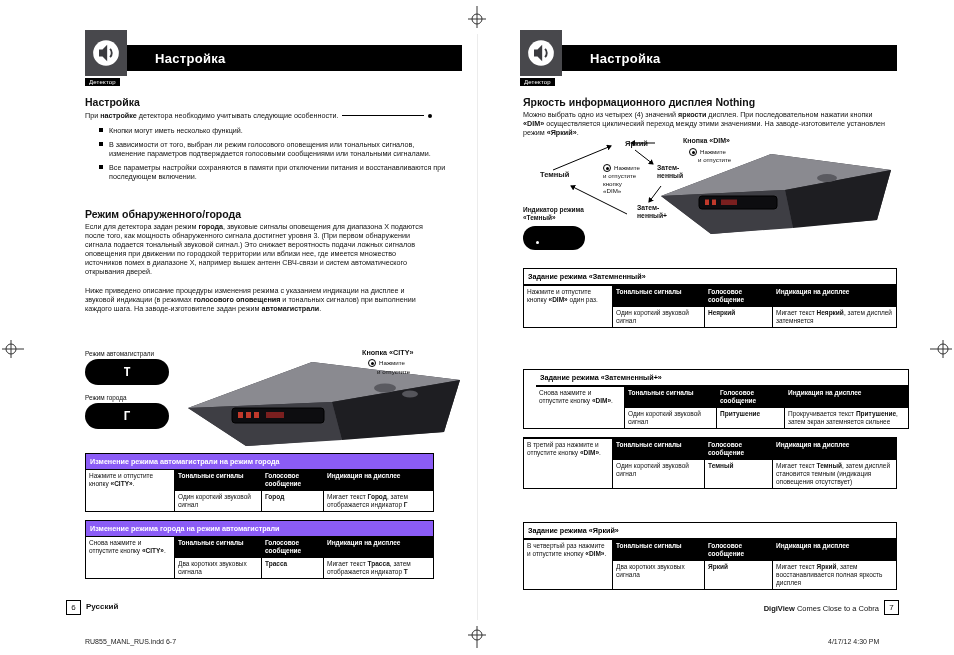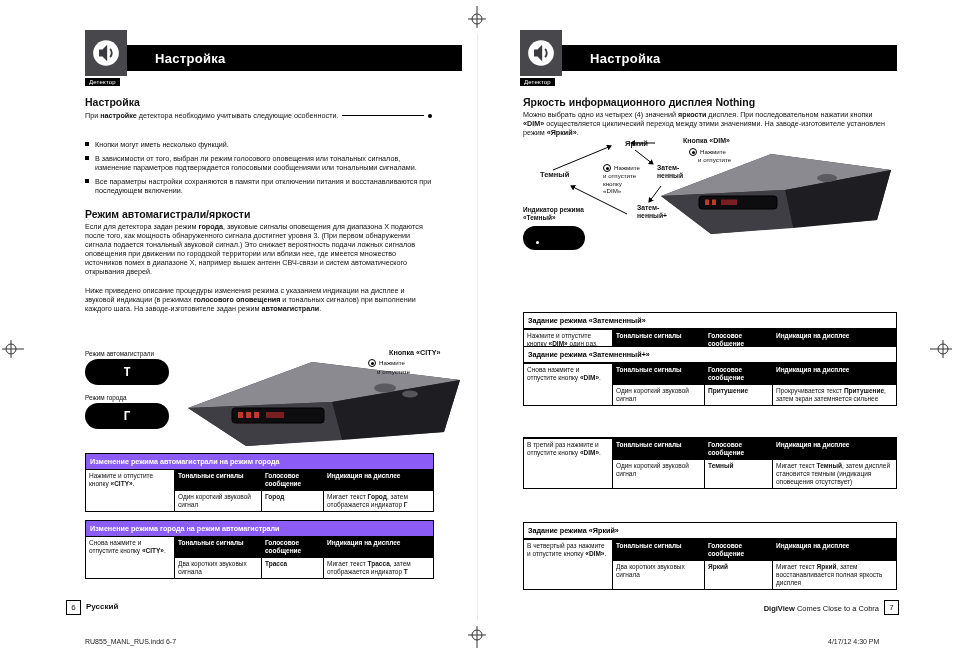--- a/index.html
+++ b/index.html
@@ -103,36 +103,36 @@
       <span>Настройка</span>
     </div>
     <div class="tag" style="left:23px;top:50px;">Детектор</div>
 
     <div class="h1" style="left:23px;top:68px;">Настройка</div>
     <div class="intro-row body-text" style="left:23px;top:83px;width:347px;">
       <span><span>При </span><span class="b">настройке</span><span> детектора необходимо учитывать следующие особенности.</span></span>
       <span class="intro-rule"></span>
       <span class="intro-dot"></span>
     </div>
-    <div class="abs body-text" style="left:23px;top:98px;width:347px;margin-top:14px;">
+    <div class="abs body-text" style="left:37px;top:98px;width:347px;">
       <div class="bullet">
         <span class="sq"></span>
         <span>Кнопки могут иметь несколько функций.</span>
       </div>
       <div class="bullet">
         <span class="sq"></span>
         <span>В зависимости от того, выбран ли режим голосового оповещения или тональных сигналов, изменение параметров подтверждается голосовыми сообщениями или тональными сигналами.</span>
       </div>
       <div class="bullet">
         <span class="sq"></span>
         <span>Все параметры настройки сохраняются в памяти при отключении питания и восстанавливаются при последующем включении.</span>
       </div>
     </div>
 
-    <div class="h1" style="left:23px;top:180px;">Режим автомагистрали/яркости</div>
+    <div class="h1" style="left:23px;top:180px;">Режим обнаруженного/города</div>
     <div class="abs body-text" style="left:23px;top:194px;width:347px;"><span>Если для детектора задан режим </span><span class="b">города</span><span>, звуковые сигналы оповещения для диапазона X подаются после того, как мощность обнаруженного сигнала достигнет уровня 3. (При первом обнаружении сигнала подается тональный звуковой сигнал.) Это снижает вероятность подачи ложных сигналов оповещения при движении по городской территории или вблизи нее, где имеется множество источников помех в диапазоне X, например вышек антенн СВЧ-связи и систем автоматического открывания дверей.</span></div>
     <div class="abs body-text" style="left:23px;top:258px;width:347px;"><span>Ниже приведено описание процедуры изменения режима с указанием индикации на дисплее и звуковой индикации (в режимах </span><span class="b">голосового оповещения</span><span> и тональных сигналов) при выполнении каждого шага. На заводе-изготовителе задан режим </span><span class="b">автомагистрали</span><span>.</span></div>
 
     <div class="abs small-text" style="left:23px;top:322px;">Режим автомагистрали</div>
     <div class="pill big" style="left:23px;top:331px;">
       <span>Т</span>
     </div>
     <div class="abs small-text" style="left:23px;top:366px;">Режим города</div>
     <div class="pill big" style="left:23px;top:375px;">
       <span>Г</span>
@@ -145,21 +145,21 @@
       <polygon points="8,62 152,56 162,94 66,100" fill="#3e3e44"></polygon>
       <rect x="52" y="62" width="92" height="15" rx="3" fill="#0d0d10" stroke="#000"></rect>
       <rect x="58" y="66" width="5" height="6" fill="#c0392b"></rect>
       <rect x="66" y="66" width="5" height="6" fill="#c0392b"></rect>
       <rect x="74" y="66" width="5" height="6" fill="#c0392b"></rect>
       <rect x="86" y="66" width="18" height="6" fill="#7a1f1f"></rect>
       <ellipse cx="205" cy="42" rx="11" ry="4.5" fill="#5a5a60"></ellipse>
       <ellipse cx="230" cy="48" rx="8" ry="3.5" fill="#55555b"></ellipse>
     </svg>
 
-    <div class="dlabel" style="left:300px;top:320px;font-size:7.2px;font-weight:700;margin-left:27px;">Кнопка «CITY»</div>
+    <div class="dlabel" style="left:300px;top:320px;font-size:7.2px;font-weight:700;">Кнопка «CITY»</div>
     <div class="dlabel hint" style="left:306px;top:331px;display:flex;gap:3px;">
       <span class="press-ico"></span>
       <span>Нажмите</span>
     </div>
     <div class="dlabel hint" style="left:315px;top:340px;">и отпустите</div>
 
     <div class="tbl" style="left:23px;top:425px;width:347px;">
       <div class="tbl-title darkband">Изменение режима автомагистрали на режим города</div>
       <div class="grid grid-l">
         <div class="cell instr"><span>Нажмите и отпустите кнопку </span><span class="b">«CITY»</span><span>.</span></div>
@@ -261,34 +261,34 @@
       <polygon points="6,56 116,14 236,30 130,50" fill="#8a8a90"></polygon>
       <polygon points="130,50 236,30 222,80 138,88" fill="#1e1e22"></polygon>
       <polygon points="6,56 130,50 138,88 56,94" fill="#3e3e44"></polygon>
       <rect x="44" y="56" width="78" height="13" rx="3" fill="#0d0d10" stroke="#000"></rect>
       <rect x="50" y="59.5" width="4" height="5.5" fill="#c0392b"></rect>
       <rect x="57" y="59.5" width="4" height="5.5" fill="#c0392b"></rect>
       <rect x="66" y="59.5" width="16" height="5.5" fill="#7a1f1f"></rect>
       <ellipse cx="172" cy="38" rx="10" ry="4" fill="#5a5a60"></ellipse>
     </svg>
 
-    <div class="tbl" style="left:36px;top:240px;width:372px;margin-top:44px;">
+    <div class="tbl" style="left:36px;top:240px;width:372px;">
       <div class="tbl-title lightband">Задание режима «Затемненный»</div>
       <div class="grid grid-r">
         <div class="cell instr"><span>Нажмите и отпустите кнопку </span><span class="b">«DIM»</span><span> один раз.</span></div>
         <div class="cell head">Тональные сигналы</div>
         <div class="cell head">Голосовое сообщение</div>
         <div class="cell head">Индикация на дисплее</div>
         <div class="cell">Один короткий звуковой сигнал</div>
         <div class="cell voice">Неяркий</div>
         <div class="cell"><span>Мигает текст </span><span class="b">Неяркий</span><span>, затем дисплей затемняется</span></div>
       </div>
     </div>
 
-    <div class="tbl" style="left:36px;top:318px;width:372px;">
+    <div class="tbl" style="left:36px;top:341px;width:372px;padding-left:12px;">
       <div class="tbl-title lightband">Задание режима «Затемненный+»</div>
       <div class="grid grid-r">
         <div class="cell instr"><span>Снова нажмите и отпустите кнопку </span><span class="b">«DIM»</span><span>.</span></div>
         <div class="cell head">Тональные сигналы</div>
         <div class="cell head">Голосовое сообщение</div>
         <div class="cell head">Индикация на дисплее</div>
         <div class="cell">Один короткий звуковой сигнал</div>
         <div class="cell voice">Притушение</div>
         <div class="cell"><span>Прокручивается текст </span><span class="b">Притушение</span><span>, затем экран затемняется сильнее</span></div>
       </div>

